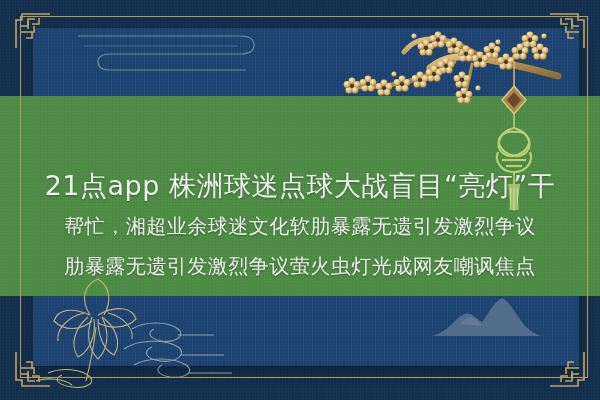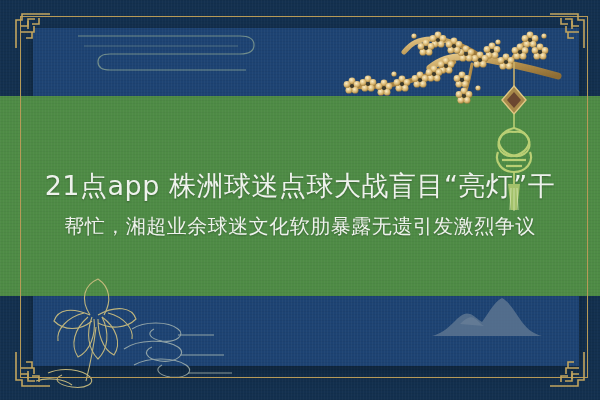--- a/index.html
+++ b/index.html
@@ -324,15 +324,16 @@
       <path d="M16 11 V19"></path>
       <path d="M20 14 H27 V8"></path>
     </g>
   </svg>
 
   <div class="gold-frame"></div>
 
   <div class="headline">
     <span class="line">21点app 株洲球迷点球大战盲目“亮灯”干</span>
     <span class="line wide">帮忙，湘超业余球迷文化软肋暴露无遗引发激烈争议</span>
+    <span class="line wide">肋暴露无遗引发激烈争议萤火虫灯光成网友嘲讽焦点</span>
   </div>
 
 </div>
 
 </body></html>

